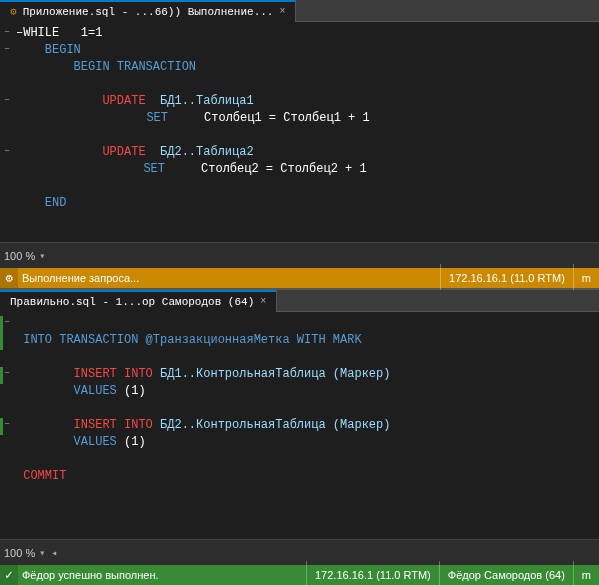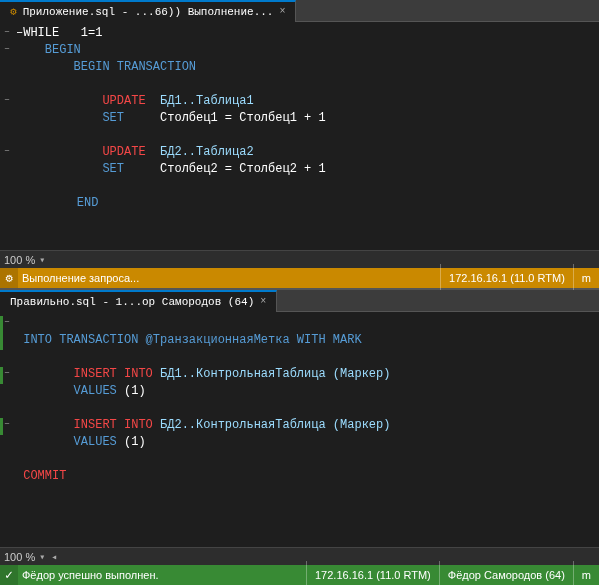--- a/index.html
+++ b/index.html
@@ -117,21 +117,21 @@
     .status-seg {
       padding: 0 8px;
       border-left: 1px solid rgba(255,255,255,0.3);
       height: 28px;
       display: flex;
       align-items: center;
     }
 
     
     .zoom-bar {
-      height: 18px;
+      height: 26px;
       background: #2d2d2d;
       display: flex;
       align-items: center;
       padding: 0 4px;
       gap: 4px;
       flex-shrink: 0;
       border-top: 1px solid #444;
     }
     .zoom-text {
       color: #ccc;
@@ -207,41 +207,41 @@
             <span class="line-code"><span class="kw-blue">        BEGIN TRANSACTION</span></span>
           </div>
           <div class="line" style="position: relative;">
             <div class="line-fold"></div>
             <span class="line-code"> </span>
           </div>
           <div class="line" style="position: relative;">
             <div class="line-fold" style="color: rgb(136, 136, 136);">–</div>
             <span class="line-code"><span>            </span><span class="kw-red">UPDATE</span><span class="kw-cyan">  БД1..Таблица1</span></span>
           </div>
-          <div class="line" style="position: relative;">
+          <div class="line" style="position: relative; margin-left: 44px;">
             <div class="line-fold"></div>
             <span class="line-code"><span>            </span><span class="kw-blue">SET</span><span class="kw-white">     Столбец1 = Столбец1 + 1</span></span>
           </div>
           <div class="line" style="position: relative;">
             <div class="line-fold"></div>
             <span class="line-code"> </span>
           </div>
           <div class="line" style="position: relative;">
             <div class="line-fold" style="color: rgb(136, 136, 136);">–</div>
             <span class="line-code"><span>            </span><span class="kw-red">UPDATE</span><span class="kw-cyan">  БД2..Таблица2</span></span>
           </div>
-          <div class="line" style="position: relative;">
+          <div class="line" style="position: relative; padding-left: 41px;">
             <div class="line-fold"></div>
             <span class="line-code"><span>            </span><span class="kw-blue">SET</span><span class="kw-white">     Столбец2 = Столбец2 + 1</span></span>
           </div>
           <div class="line" style="position: relative;">
             <div class="line-fold"></div>
             <span class="line-code"> </span>
           </div>
-          <div class="line" style="position: relative; margin-left: 32px;">
+          <div class="line" style="position: relative;">
             <div class="line-fold"></div>
             <span class="line-code"><span class="kw-blue">    END</span></span>
           </div>
         </div>
     </div>
 
     <div class="zoom-bar">
       <span class="zoom-text">100 %</span>
       <span class="zoom-arrow">▾</span>
     </div>

